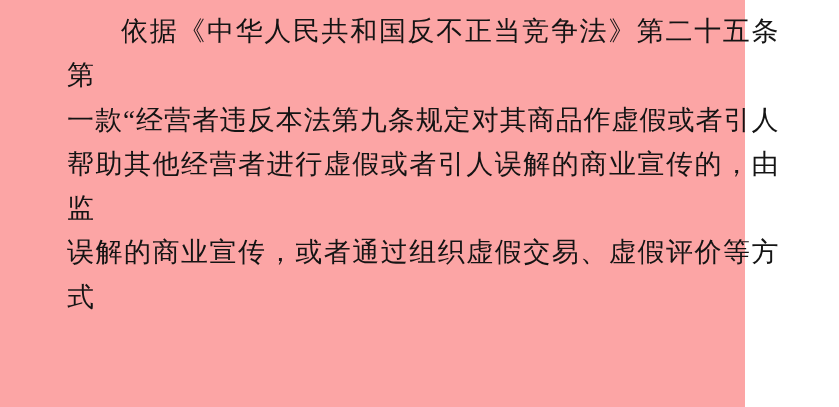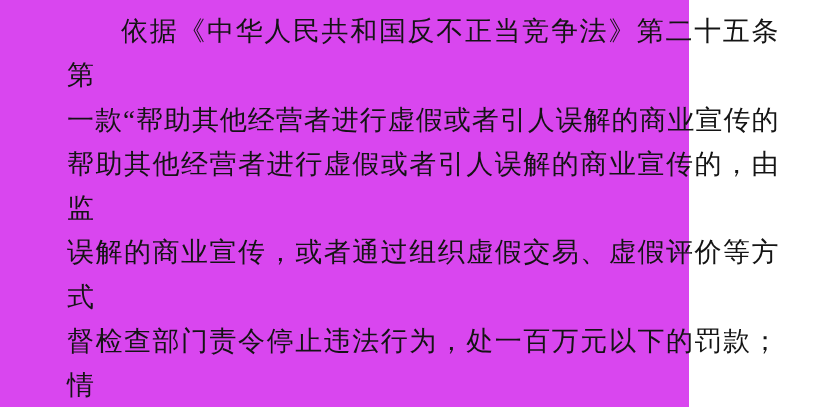--- a/index.html
+++ b/index.html
@@ -4,23 +4,23 @@
 <style>
   * { box-sizing: border-box; margin: 0; padding: 0; }
   html, body {
     width: 839px;
     height: 407px;
     background: #ffffff;
     overflow: hidden;
   }
   .doc-page {
     position: relative;
-    width: 689px;
+    width: 745px;
     height: 407px;
-    background: #d946ef;
+    background: #fca5a5;
     font-family: "Liberation Serif", "DejaVu Serif", serif;
     color: #141414;
   }
   .doc-body {
     position: absolute;
     left: 67px;
     top: 9px;
     width: 712px;
   }
   .text-line {
@@ -42,29 +42,26 @@
 <body>
 
 <div class="doc-page">
   <div class="doc-body">
 
     <div class="text-line first-indent">
       <span class="seg">依据《中华人民共和国反不正当竞争法》第二十五条第</span>
     </div>
 
     <div class="text-line">
-      <span class="seg">一款“帮助其他经营者进行虚假或者引人误解的商业宣传的</span>
+      <span class="seg">一款“经营者违反本法第九条规定对其商品作虚假或者引人</span>
     </div>
 
     <div class="text-line">
       <span class="seg">帮助其他经营者进行虚假或者引人误解的商业宣传的，由监</span>
     </div>
 
     <div class="text-line">
       <span class="seg">误解的商业宣传，或者通过组织虚假交易、虚假评价等方式</span>
     </div>
 
-    <div class="text-line">
-      <span class="seg">督检查部门责令停止违法行为，处一百万元以下的罚款；情</span>
-    </div>
 
   </div>
 </div>
 
 </body></html>

